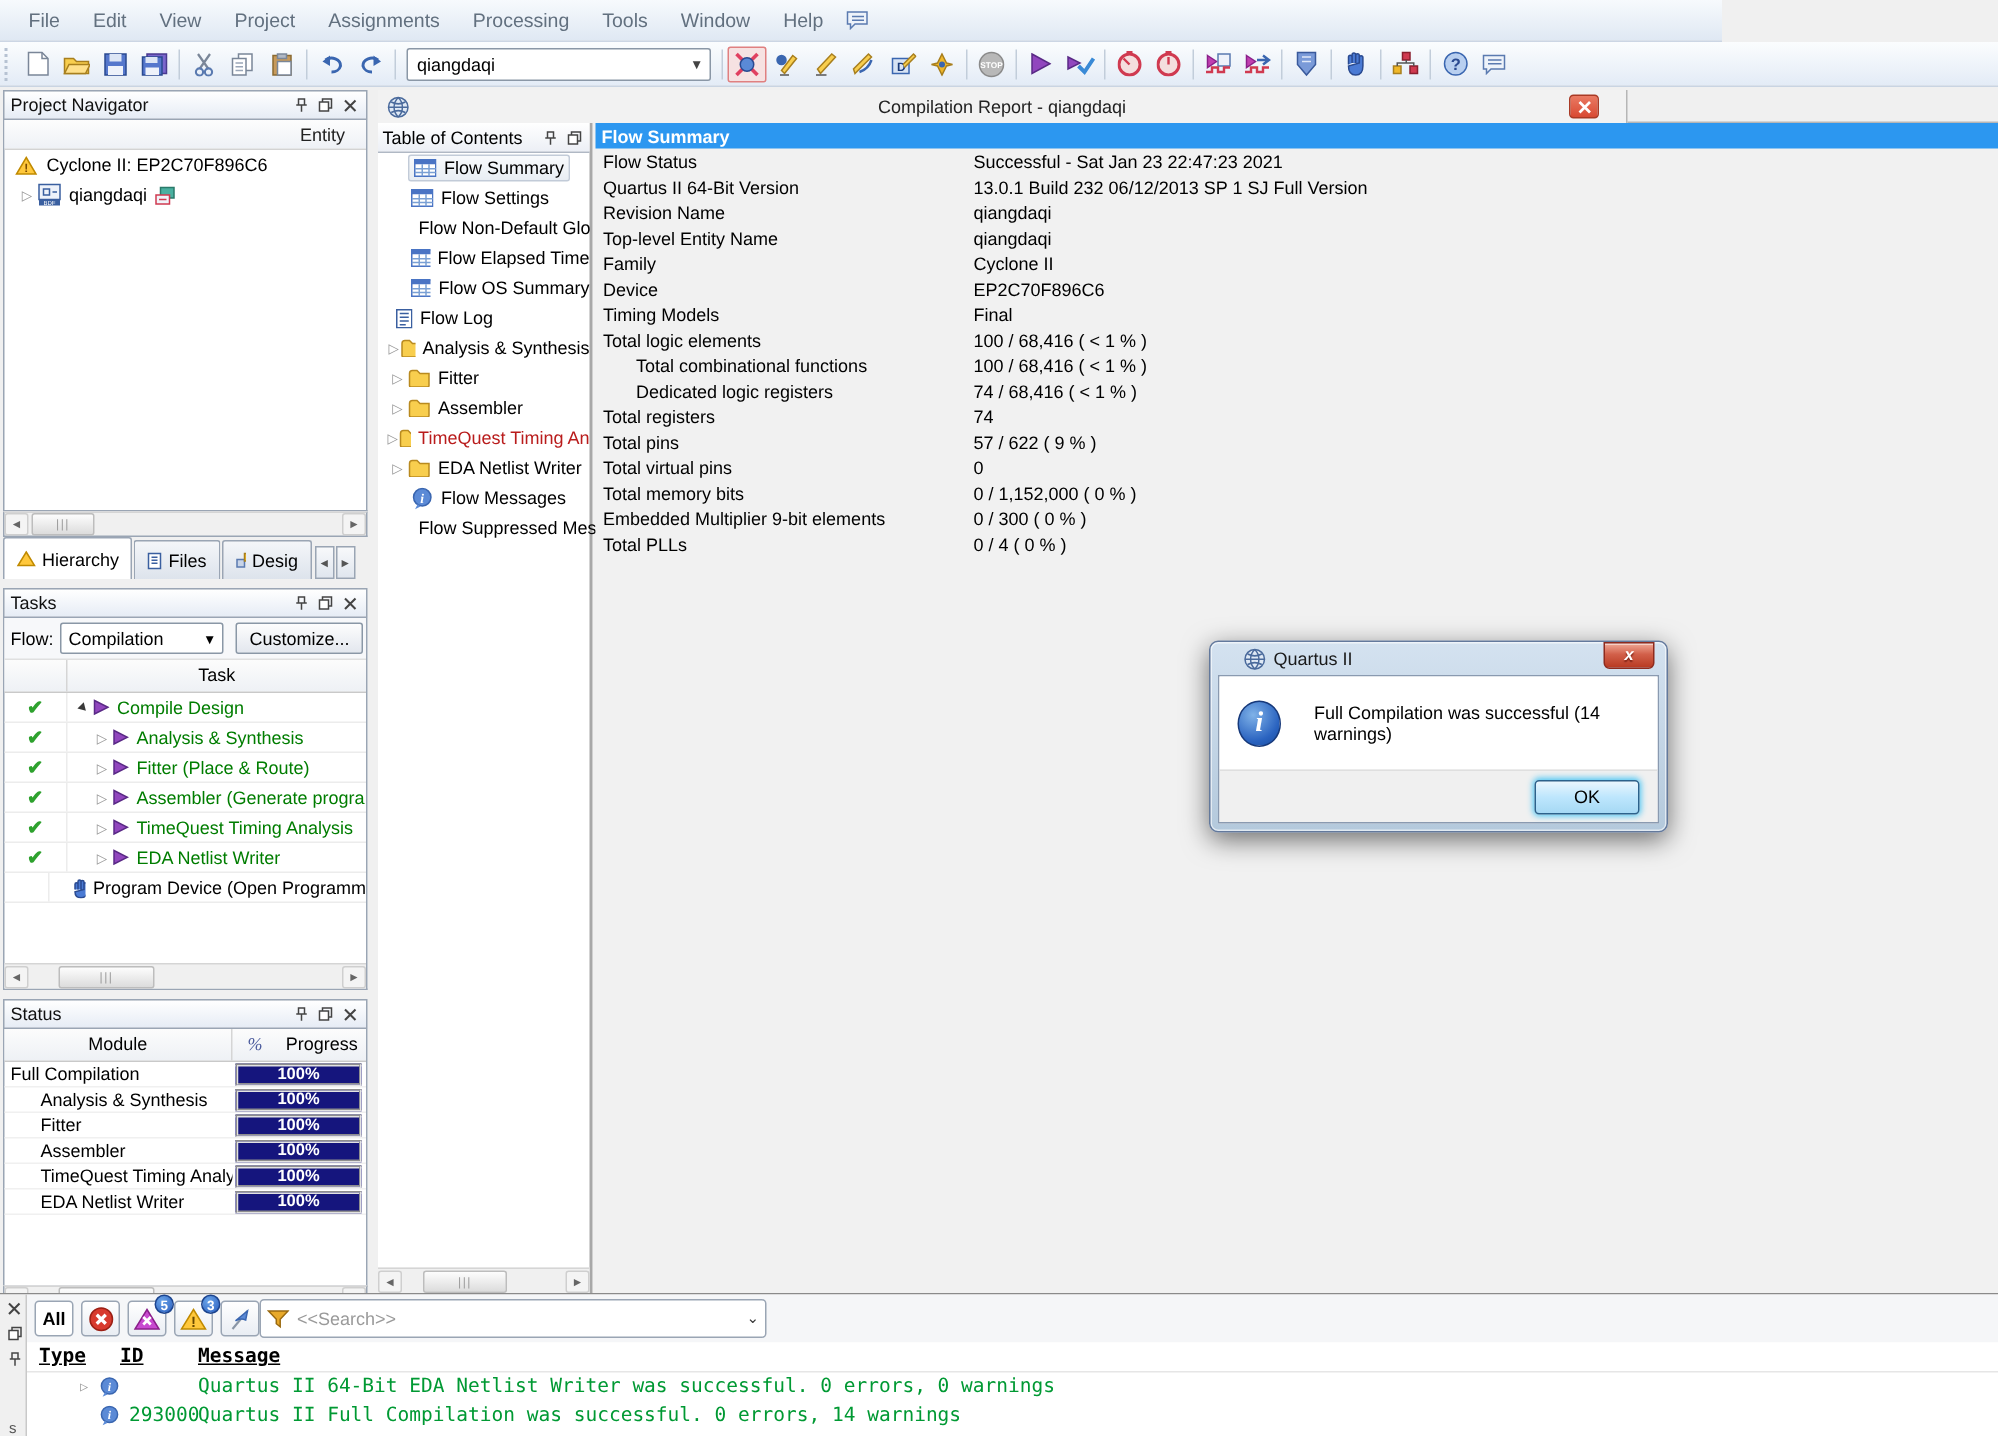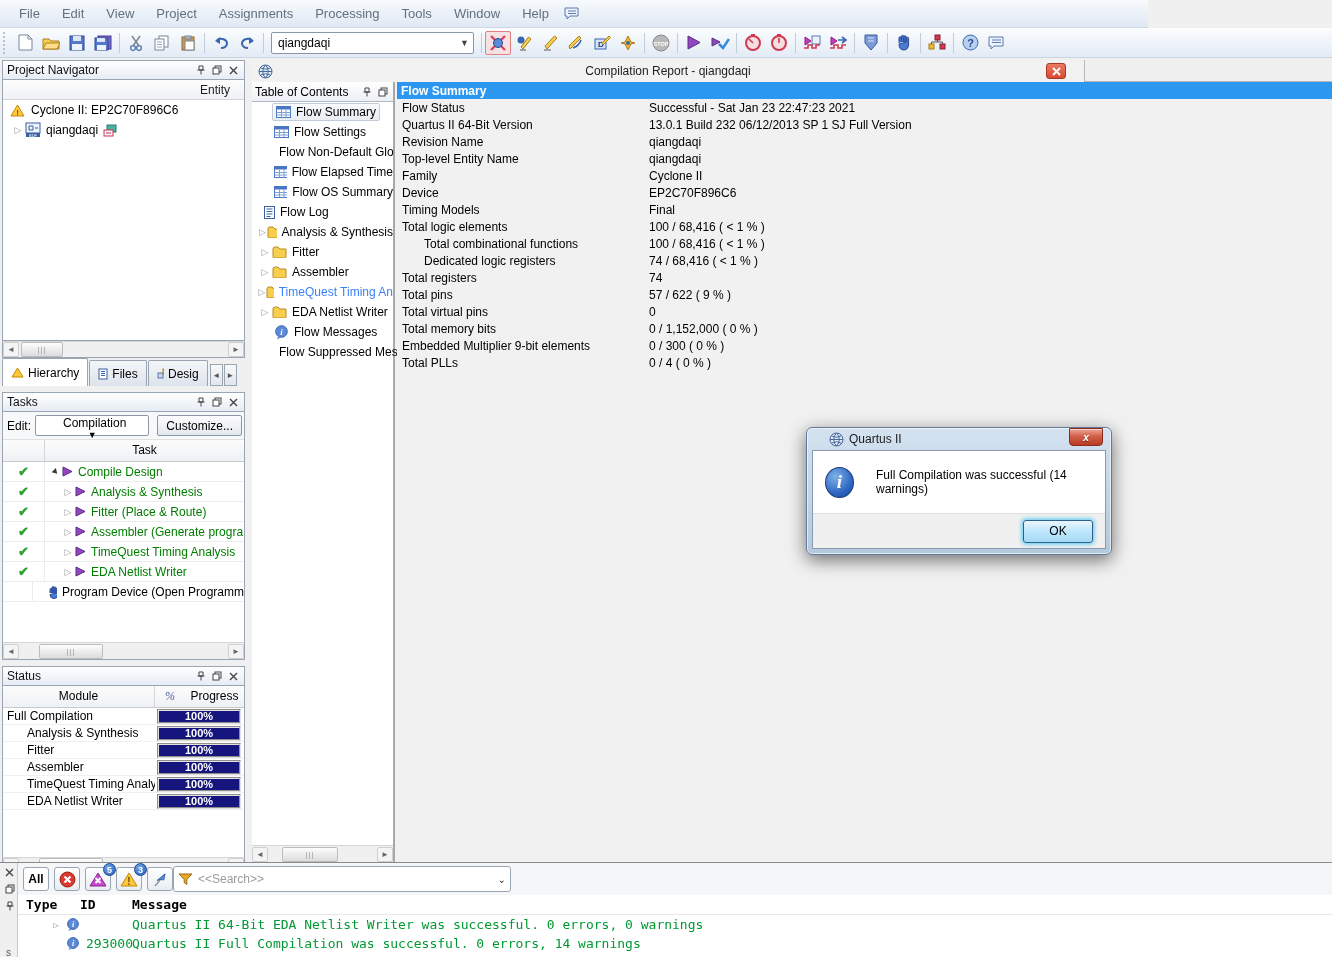--- a/index.html
+++ b/index.html
@@ -51,21 +51,21 @@
   .pn-tab { height:26px; border:1px solid #9aa5b4; border-bottom:none; background:linear-gradient(#f4f6f9,#dde3ec);
     display:flex; align-items:center; gap:4px; padding:0 8px; font-size:12px; border-radius:2px 2px 0 0; margin-right:1px; overflow:hidden; }
   .pn-tab.active { background:#fff; height:28px; }
   .tab-scroll { width:13px; height:22px; border:1px solid #9aa5b4; background:linear-gradient(#f8f9fb,#e0e6ee);
     display:flex; align-items:center; justify-content:center; font-size:8px; color:#555; margin-left:1px; }
 
   #tasks { position:absolute; left:2px; top:392px; width:243px; height:268px; }
   #tasks-body { background:#fff; border:1px solid #9aa5b4; border-top:none; height:248px; position:relative; }
   #flow-row { height:28px; display:flex; align-items:center; padding:2px 2px; background:#f7f8fa; border-bottom:1px solid #e0e0e0; }
   #flow-combo { width:118px; height:21px; border:1px solid #8a97a6; border-radius:2px; background:#fff;
-    display:flex; align-items:center; margin-left:4px;flex-direction:column; }
+    display:flex; align-items:center; margin-left:4px; }
   #flow-combo .val { flex:1; padding-left:5px; }
   #customize-btn { margin-left:8px; height:21px; padding:0 8px; border:1px solid #8a97a6; border-radius:2px;
     background:linear-gradient(#fdfdfd,#e3e7ee); display:flex; align-items:center; }
   #task-header { height:22px; display:flex; border-bottom:1px solid #c9c9c9; background:linear-gradient(#fcfcfc,#eef1f5); }
   #task-header .c1 { width:42px; border-right:1px solid #d5d5d5; }
   #task-header .c2 { flex:1; text-align:center; line-height:21px; }
   .task-row { height:20px; display:flex; align-items:center; border-bottom:1px solid #ececec; }
   .task-row .chk { width:42px; display:flex; justify-content:center; border-right:1px solid #ececec; align-self:stretch; align-items:center; }
   .task-green { color:#007d00; }
   .tri-exp { width:0; height:0; border-left:5px solid #3a3a3a; border-top:3px solid transparent; border-bottom:3px solid transparent; transform:rotate(45deg); margin:0 4px 0 8px; }
@@ -91,21 +91,21 @@
   #rw-title { position:absolute; left:0; right:0; text-align:center; font-size:12px; color:#222; }
   #rw-close { position:absolute; right:18px; top:3px; width:20px; height:16px; background:linear-gradient(#ea7a63,#d84a33);
     border:1px solid #a93a25; border-radius:3px; display:flex; align-items:center; justify-content:center; }
   #toc-pane { position:absolute; left:0; top:22px; width:143px; height:780px; background:#fff; border-right:2px solid #a8a8a8; }
   #toc-header { height:20px; border-bottom:1px solid #b0b8c4; background:linear-gradient(#ffffff,#eceff5);
     display:flex; align-items:center; padding:0 3px; }
   #toc-header .t { flex:1; font-size:12px; }
   .toc-row { height:20px; display:flex; align-items:center; white-space:nowrap; }
   .toc-row .lbl { margin-left:5px; }
   .toc-sel { background:linear-gradient(#f8fafc,#e8edf3); border:1px solid #c2cbd8; border-radius:2px; padding:1px 3px; margin-left:2px; display:flex; align-items:center; }
-  .toc-red { color:#3b82f6; }
+  .toc-red { color:#b91c1c; }
   #toc-hscroll { position:absolute; left:0; bottom:0; width:141px; }
 
   #report-pane { position:absolute; left:145px; top:22px; width:935px; height:780px; background:#f1f1f1; }
   #fs-header { height:17px; background:#2c97f0; color:#fff; font-weight:bold; display:flex; align-items:center; padding-left:4px; }
   .fs-row { height:17px; display:flex; align-items:center; }
   .fs-row .lbl { width:252px; padding-left:5px; white-space:nowrap; }
   .fs-row .lbl.ind { padding-left:27px; }
   .fs-row .val { white-space:nowrap; }
 
   
@@ -142,21 +142,21 @@
   .msg-fbtn.all { font-weight:bold; font-size:12px; width:26px; background:#fff; }
   .badge { position:absolute; top:-5px; right:-6px; width:13px; height:13px; border-radius:50%;
     background:radial-gradient(circle at 35% 30%, #6aa4e8, #2a5fc0); border:1px solid #1c448e;
     color:#fff; font-size:9px; font-weight:bold; display:flex; align-items:center; justify-content:center; }
   #msg-search { width:338px; height:22px; border:1px solid #9aa5b4; border-radius:3px; background:#fff;
     display:flex; align-items:center; padding:12px 4px; }
   #msg-search .ph { flex:1; color:#9a9a9a; margin-left:5px; }
   #msg-search .chev { color:#333; font-size:10px; }
   #msg-grid { position:absolute; left:18px; top:32px; width:1314px; height:63px; background:#fff;
     font-family:"DejaVu Sans Mono", monospace; font-size:13px; }
-  #msg-head { height:20px; display:flex; align-items:center; border-bottom:1px solid #e6e6e6; font-weight:bold; }
+  #msg-head { height:20px; display:flex; align-items:center; border-bottom:1px solid #e6e6e6; font-weight:bold;text-decoration:underline; }
   #msg-head .h-type { margin-left:8px; width:54px; }
   #msg-head .h-id { width:52px; }
   .msg-row { height:19px; display:flex; align-items:center; color:#009933; }
   .msg-row .cell-type { width:62px; display:flex; align-items:center; justify-content:flex-end; gap:3px; }
   .msg-row .cell-id { width:52px; text-align:left; padding-left:6px; color:#009933; }
   .msg-row .cell-text { white-space:nowrap; }
 
   .chk-green { color:#2ea12e; font-weight:bold; font-size:13px; }
   svg { display:block; }
 </style>
@@ -477,21 +477,21 @@
           </svg>
         </span>
       <span class="cap-btn">
           <svg width="9" height="9">
             <path d="M1 1 L8 8 M8 1 L1 8" stroke="#444" stroke-width="1.4"></path>
           </svg>
         </span>
     </div>
     <div id="tasks-body">
       <div id="flow-row">
-        <span style="margin-left:2px;">Edit:</span>
+        <span style="margin-left:2px;">Flow:</span>
         <div id="flow-combo">
           <span class="val">Compilation</span>
           <span class="dd" style="font-size:9px; padding:0 4px;">▼</span>
         </div>
         <div id="customize-btn">
           <span>Customize...</span>
         </div>
       </div>
       <div id="task-header">
         <div class="c1"></div>

